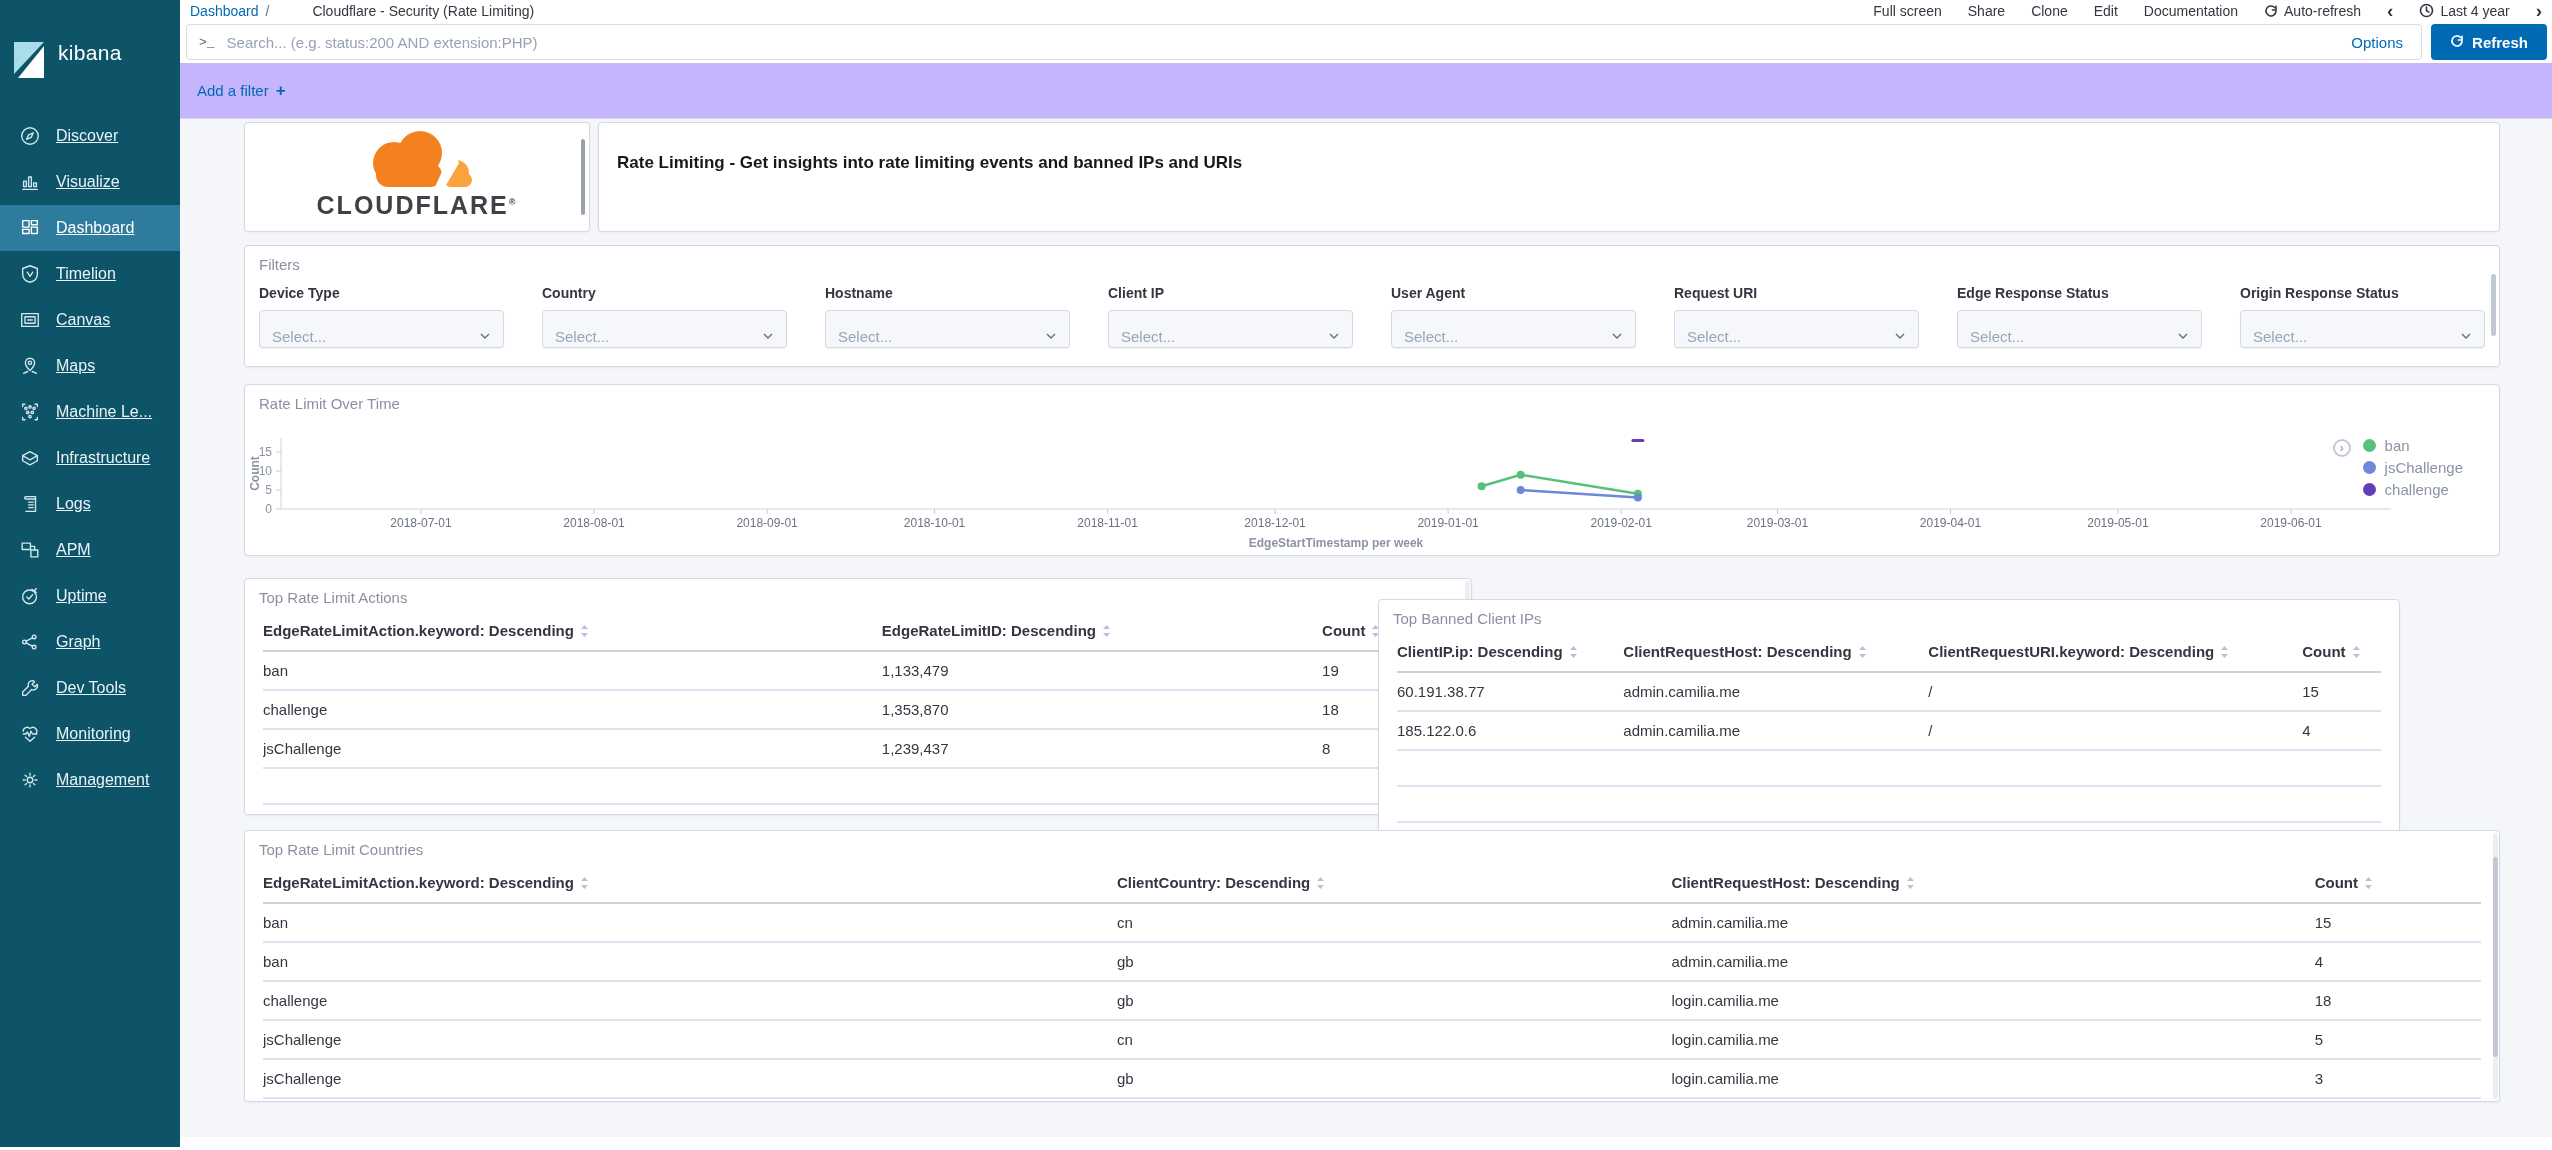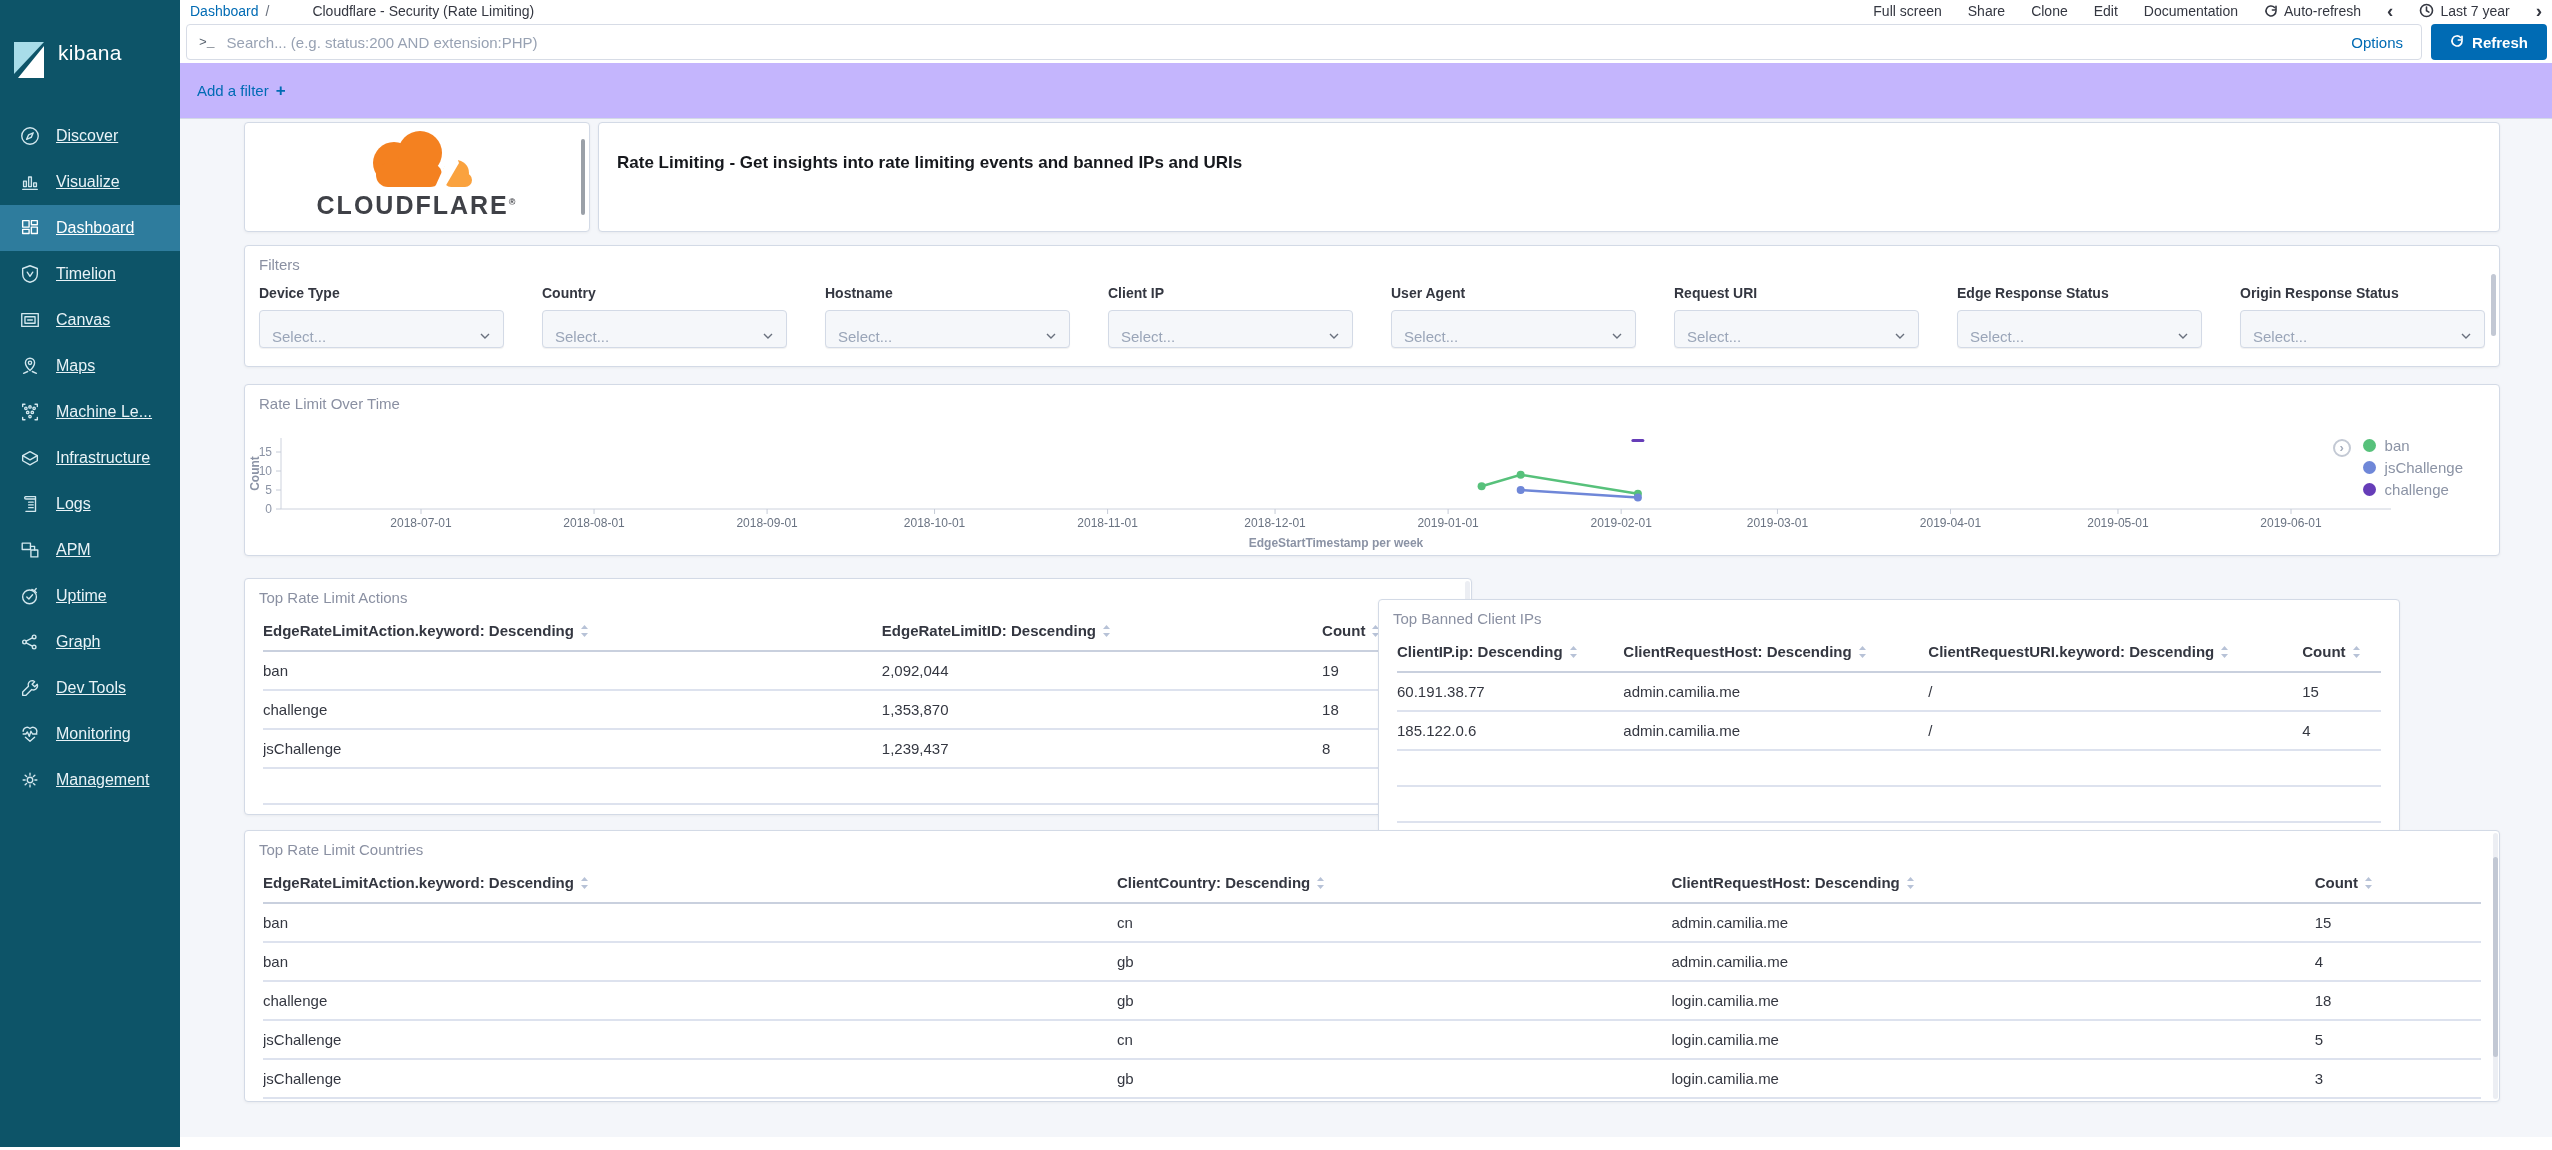--- a/index.html
+++ b/index.html
@@ -291,21 +291,21 @@
           <span>Auto-refresh</span>
         </span>
         <span class="chev">‹</span>
         <span class="with-ico">
           <span class="mini-ico">
             <svg width="15" height="15" viewBox="0 0 15 15">
                 <circle cx="7.5" cy="7.5" r="6"></circle>
                 <path d="M7.5 4v3.7l2.4 1.4"></path>
               </svg>
           </span>
-          <span>Last 7 year</span>
+          <span>Last 4 year</span>
         </span>
         <span class="chev">›</span>
       </div>
     </div>
 
     <div class="row2">
       <div class="querybox">
         <span class="prompt">&gt;_</span>
         <input class="search-input" type="text" placeholder="Search... (e.g. status:200 AND extension:PHP)" style="">
         <span class="options">Options</span>
@@ -517,21 +517,21 @@
                     </svg></span></th>
                 <th><span>Count</span><span class="sort"><svg width="9" height="14" viewBox="0 0 9 14">
                       <path d="M4.5 1L8 5H1z" fill="#b7c2d7"></path>
                       <path d="M4.5 13L1 9h7z" fill="#b7c2d7"></path>
                     </svg></span></th>
               </tr>
             </thead>
             <tbody>
               <tr>
                 <td>ban</td>
-                <td>2,092,044</td>
+                <td>1,133,479</td>
                 <td>19</td>
               </tr>
               <tr>
                 <td>challenge</td>
                 <td>1,353,870</td>
                 <td>18</td>
               </tr>
               <tr>
                 <td>jsChallenge</td>
                 <td>1,239,437</td>

